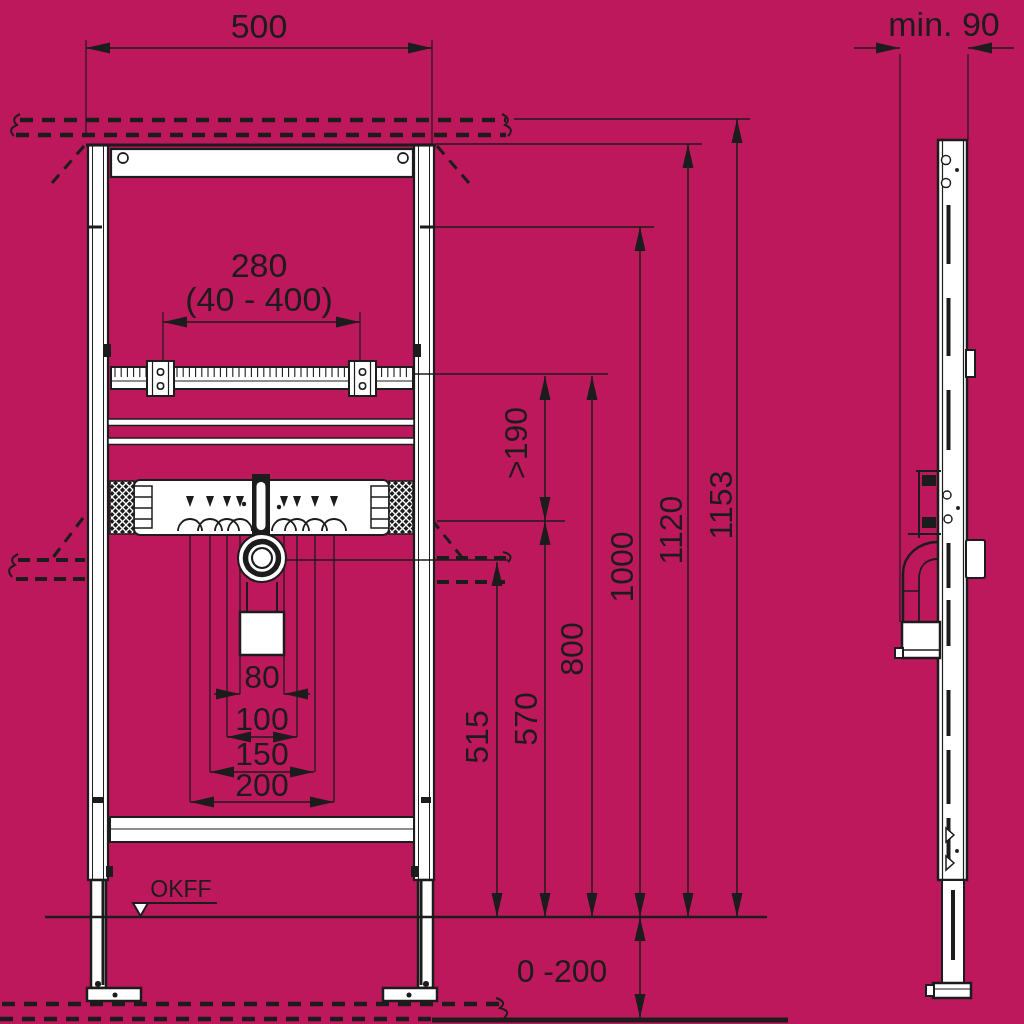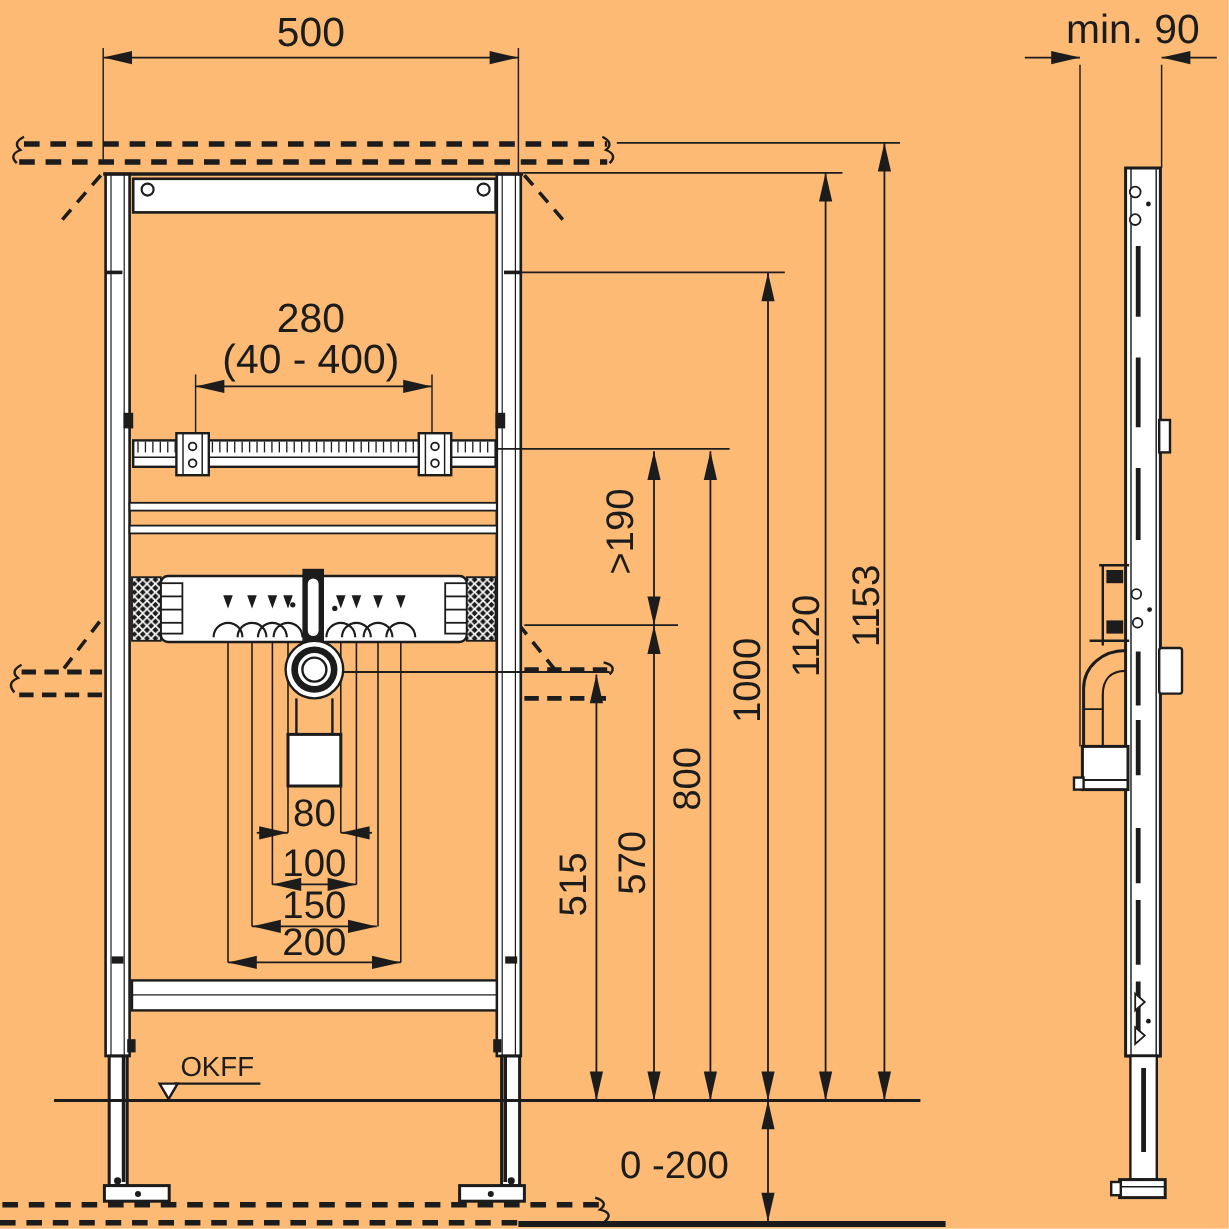--- a/index.html
+++ b/index.html
@@ -1,16 +1,16 @@
 <!DOCTYPE html>
 <html><head>
 <meta charset="utf-8">
 <style>
   html,body{margin:0;padding:0;background:#ffffff;}
-  #stage{position:relative;width:1024px;height:1024px;background:#fdba74;overflow:hidden;}
+  #stage{position:relative;width:1024px;height:1024px;background:#be185d;overflow:hidden;}
   svg{position:absolute;left:0;top:0;}
   text{font-family:"Liberation Sans", sans-serif;fill:#1c1c1c;}
   .dim{font-size:34px;}
   .dim-sm{font-size:32px;}
   .okff{font-size:23px;}
 </style>
 </head>
 <body>
 
 <div id="stage">

